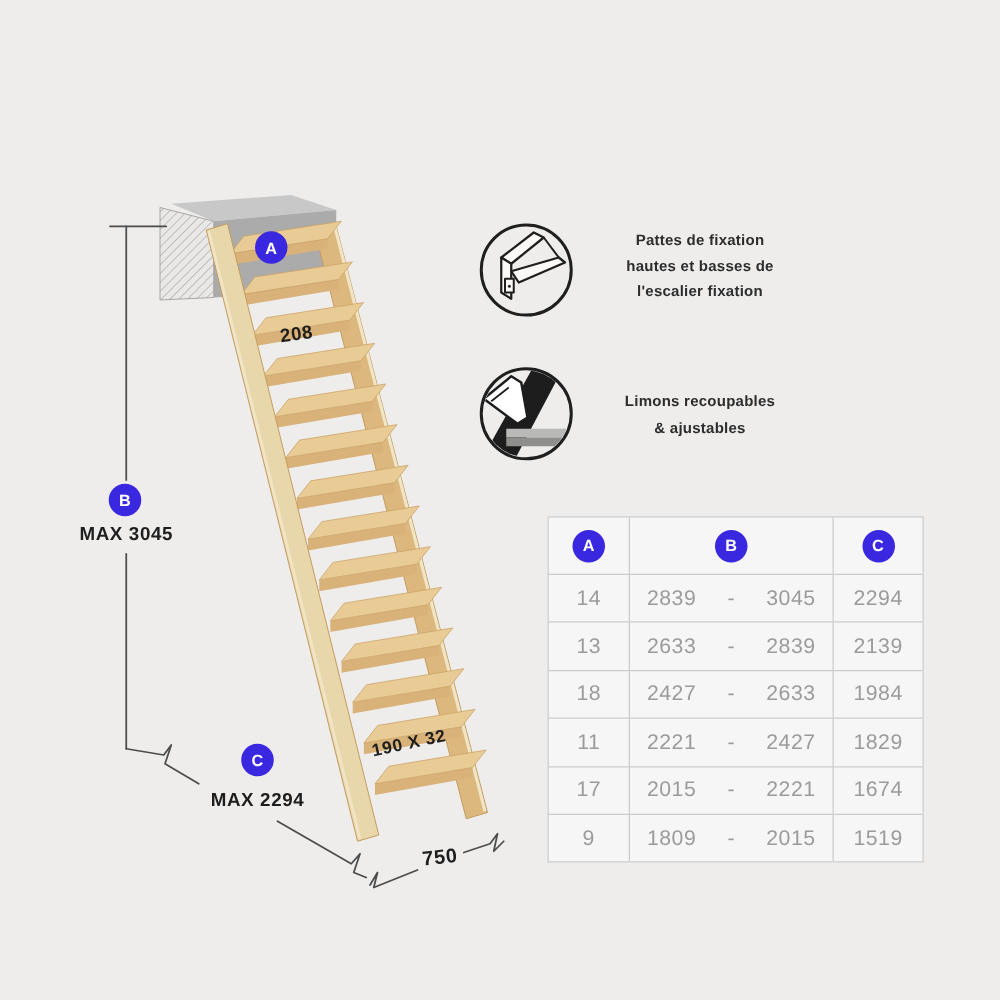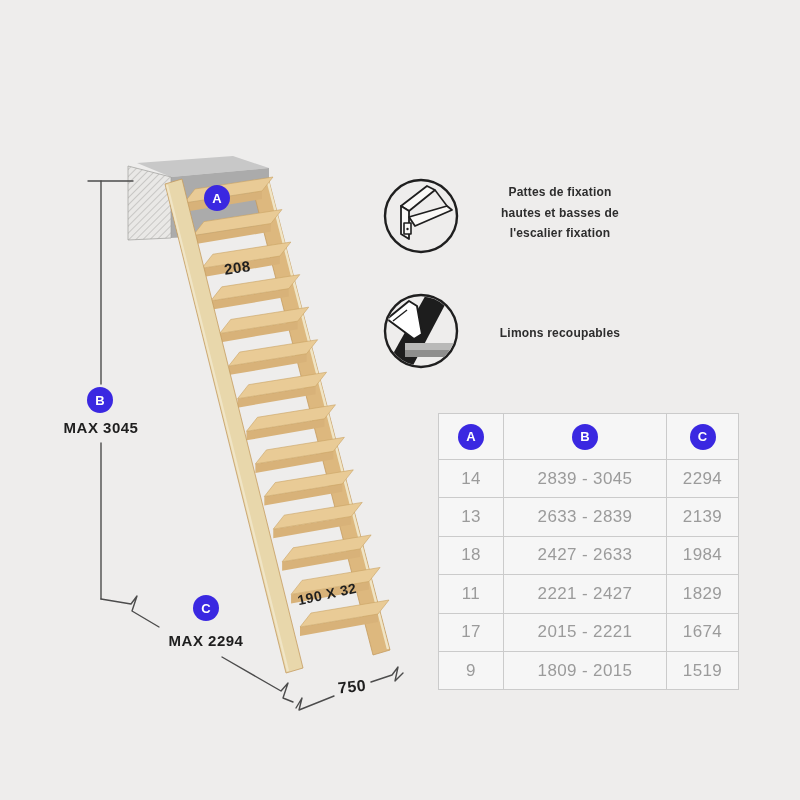--- a/index.html
+++ b/index.html
@@ -23,21 +23,21 @@
   .ficon{position:absolute;width:80px;height:80px}
   .ftext{position:absolute;width:200px;text-align:center;font-size:12px;font-weight:700;
     color:#2d2d2d;line-height:20.5px;letter-spacing:.2px}
 
   .spec-table{position:absolute;left:438px;top:413px;width:301px;background:var(--table-bg);
     border:1px solid var(--table-border);display:grid;grid-template-columns:64px 163px 72px;
     grid-template-rows:45px;grid-auto-rows:38.4px;color:var(--table-text);font-size:17px;letter-spacing:.4px}
   .tcell{display:flex;align-items:center;justify-content:center}
   .tcell.c2,.tcell.c3{border-left:1px solid var(--table-border)}
   .trow .tcell{border-top:1px solid var(--table-border)}
-  .tcell.range{gap:5px}
+  .tcell.range{gap:25px}
 </style>
 </head>
 <body>
 
 <div class="stage">
 
   <svg class="illus" viewBox="0 0 800 800">
     <defs>
       <pattern id="hatch" width="5" height="5" patternUnits="userSpaceOnUse" patternTransform="rotate(45)">
         <rect width="5" height="5" fill="#e9e8e6"></rect>
@@ -139,22 +139,23 @@
       </defs>
     <circle cx="40" cy="40" r="36" fill="none" stroke="#1f1f1f" stroke-width="2.4"></circle>
     <g clip-path="url(#c2clip)">
       <polygon points="47,0 66,10 28,82 8,70" fill="#1d1d1d"></polygon>
       <polygon points="24,52 80,52 80,59 24,59" fill="#b9b9b8"></polygon>
       <polygon points="24,59 80,59 80,66 24,66" fill="#8e8e8d"></polygon>
       <polygon points="6,28 28,10 36,15 41,43 33,48" fill="#ffffff" stroke="#1d1d1d" stroke-width="2" stroke-linejoin="round"></polygon>
       <line x1="12" y1="30" x2="26" y2="19" stroke="#1d1d1d" stroke-width="1.4"></line>
     </g>
   </svg>
-  <div class="ftext" style="left:460px;top:323px">
+  <div class="ftext" style="left:460px;top:311px">
     <div>Limons recoupables</div>
+    <div>&amp; ajustables</div>
   </div>
 
   <div class="spec-table" id="spec-table">
     <div class="tcell th c1">
       <span class="badge" style="position:static">A</span>
     </div>
     <div class="tcell th c2">
       <span class="badge" style="position:static">B</span>
     </div>
     <div class="tcell th c3">

